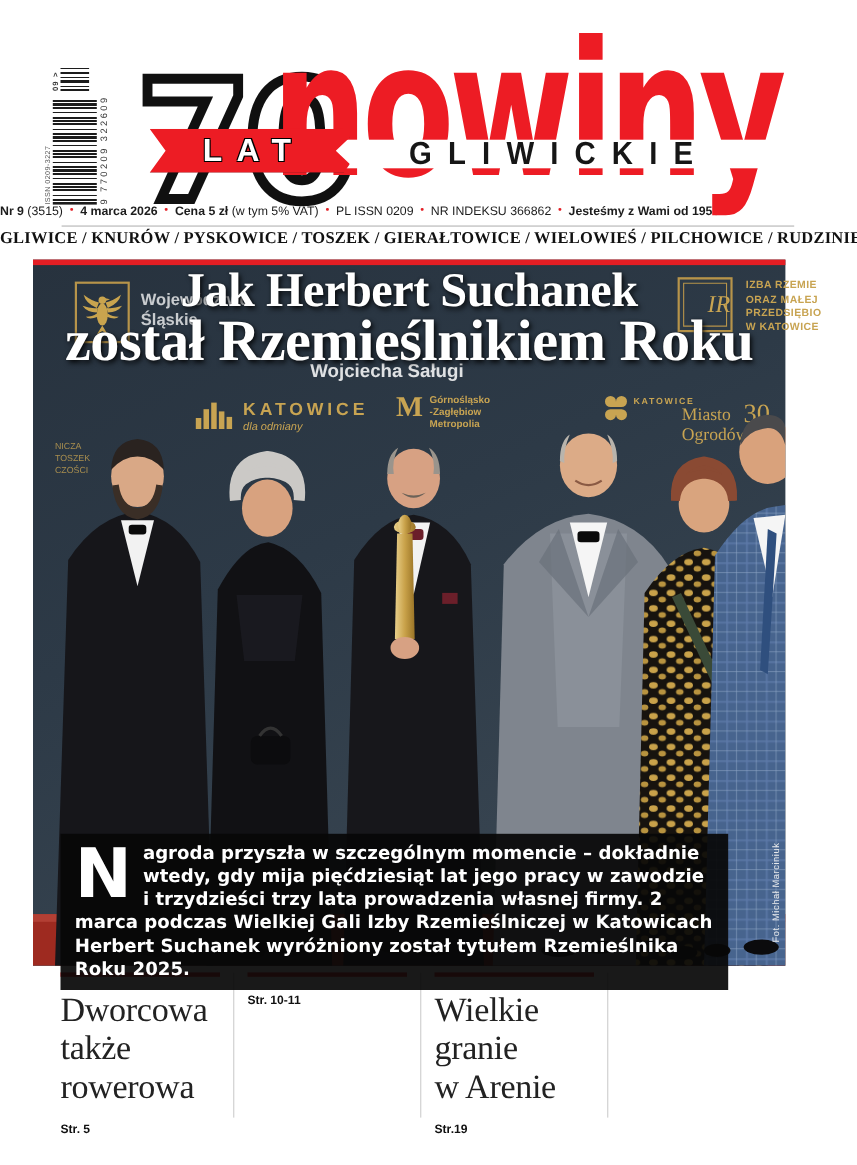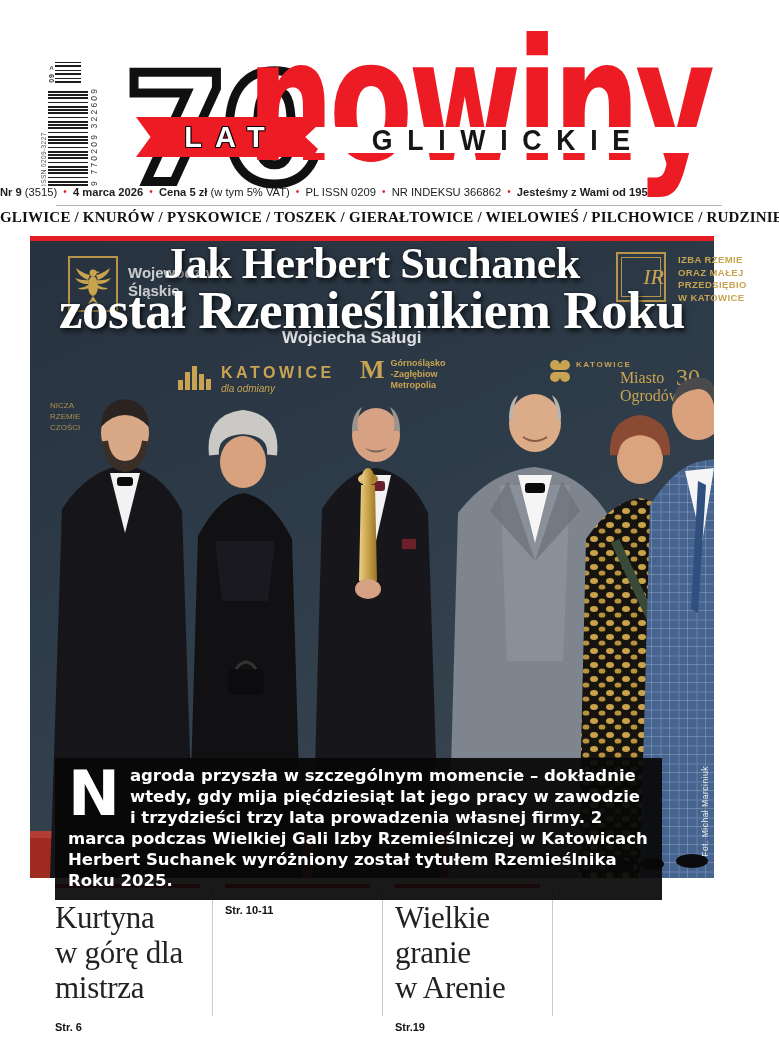--- a/index.html
+++ b/index.html
@@ -156,21 +156,21 @@
       <span>IR</span>
     </div>
     <div class="bk izbatxt goldtxt">
         <div class="b">IZBA RZEMIE</div>
         <div class="b">ORAZ MAŁEJ</div>
         <div class="b">PRZEDSIĘBIO</div>
         <div class="b">W KATOWICE</div>
       </div>
     <div class="bk frag goldtxt">
         <div class="b">NICZA</div>
-        <div class="b">RZEMIE</div>
+        <div class="b">TOSZEK</div>
         <div class="b">CZOŚCI</div>
       </div>
 
     <div class="bk katlogo goldtxt">
       <span class="katbars">
         <i style="height:10px"></i>
           <i style="height:18px"></i>
           <i style="height:24px"></i>
           <i style="height:16px"></i>
           <i style="height:11px"></i>
@@ -323,24 +323,24 @@
       <span class="drop">N</span>
       <span>agroda przyszła w szczególnym momencie – dokładnie wtedy, gdy mija pięćdziesiąt lat jego pracy w zawodzie i trzydzieści trzy lata prowadzenia własnej firmy. 2 marca podczas Wielkiej Gali Izby Rzemieślniczej w Katowicach Herbert Suchanek wyróżniony został tytułem Rzemieślnika Roku 2025.</span>
     </div>
 
     <div class="credit">Fot. Michał Marciniuk</div>
   </div>
 
   <div class="teasers" id="teasers">
       <div class="tcol">
         <div class="bar"></div>
-        <div class="title">Kurtyna
-w górę dla
-mistrza</div>
-        <div class="pg">Str. 6</div>
+        <div class="title">Dworcowa
+także
+rowerowa</div>
+        <div class="pg">Str. 5</div>
       </div>
       <div class="tcol">
         <div class="bar"></div>
         <div class="pg">Str. 10-11</div>
       </div>
       <div class="tcol">
         <div class="bar"></div>
         <div class="title">Wielkie
 granie
 w Arenie</div>

